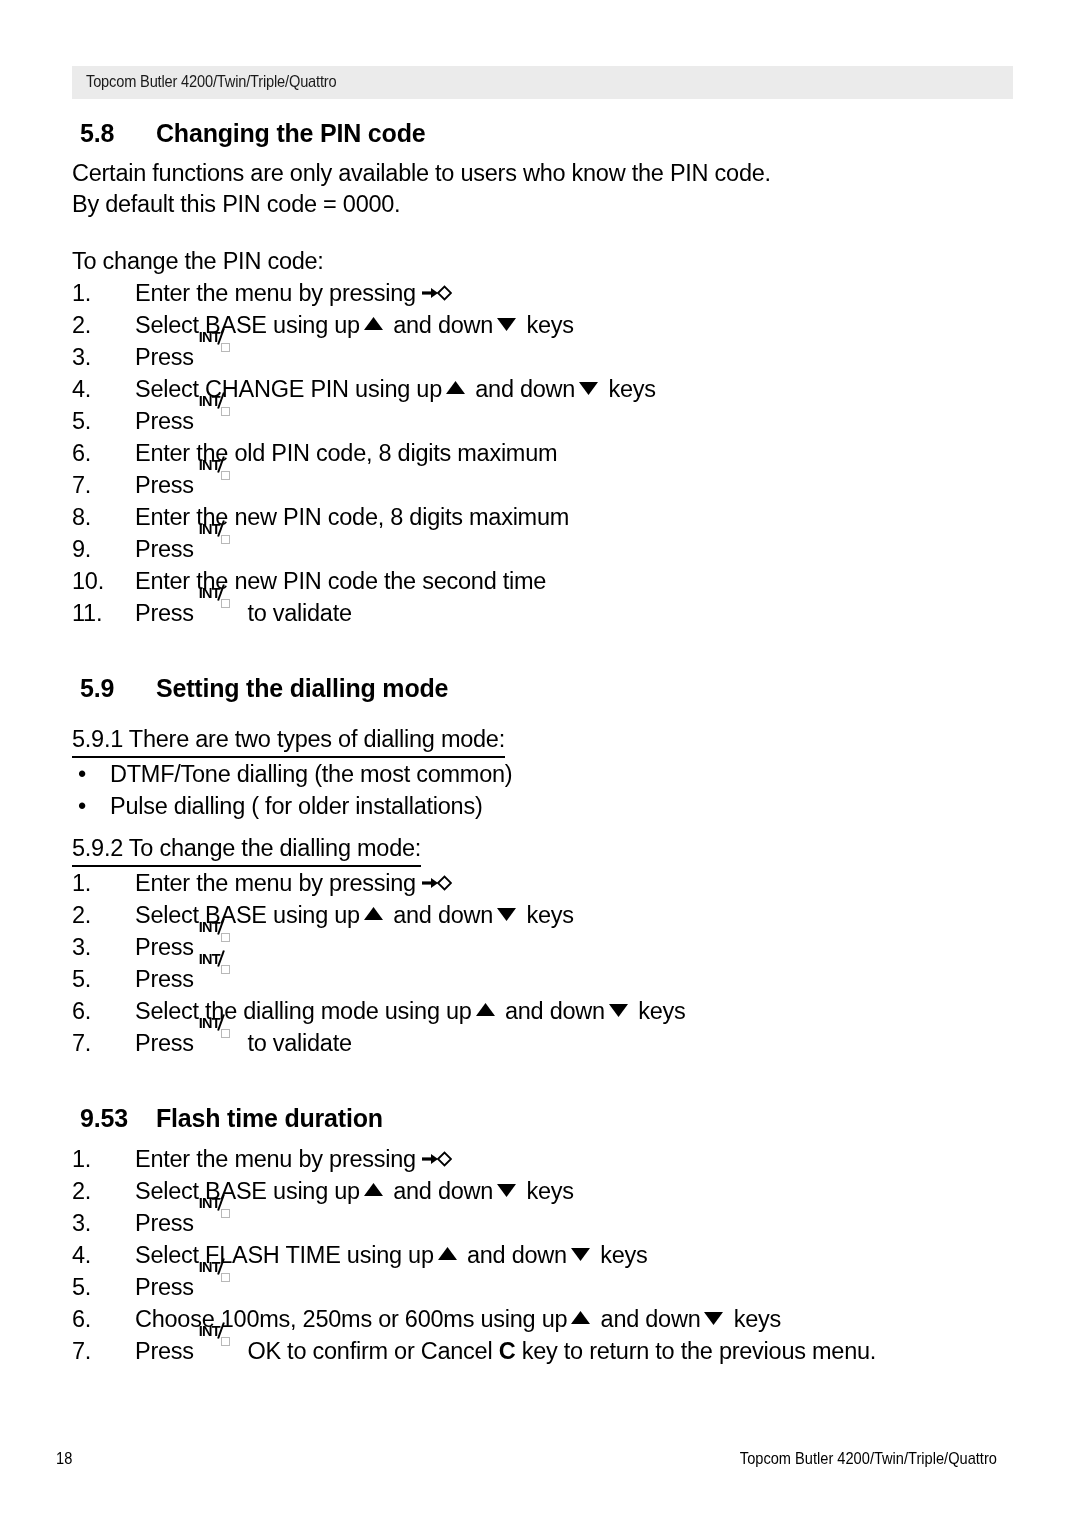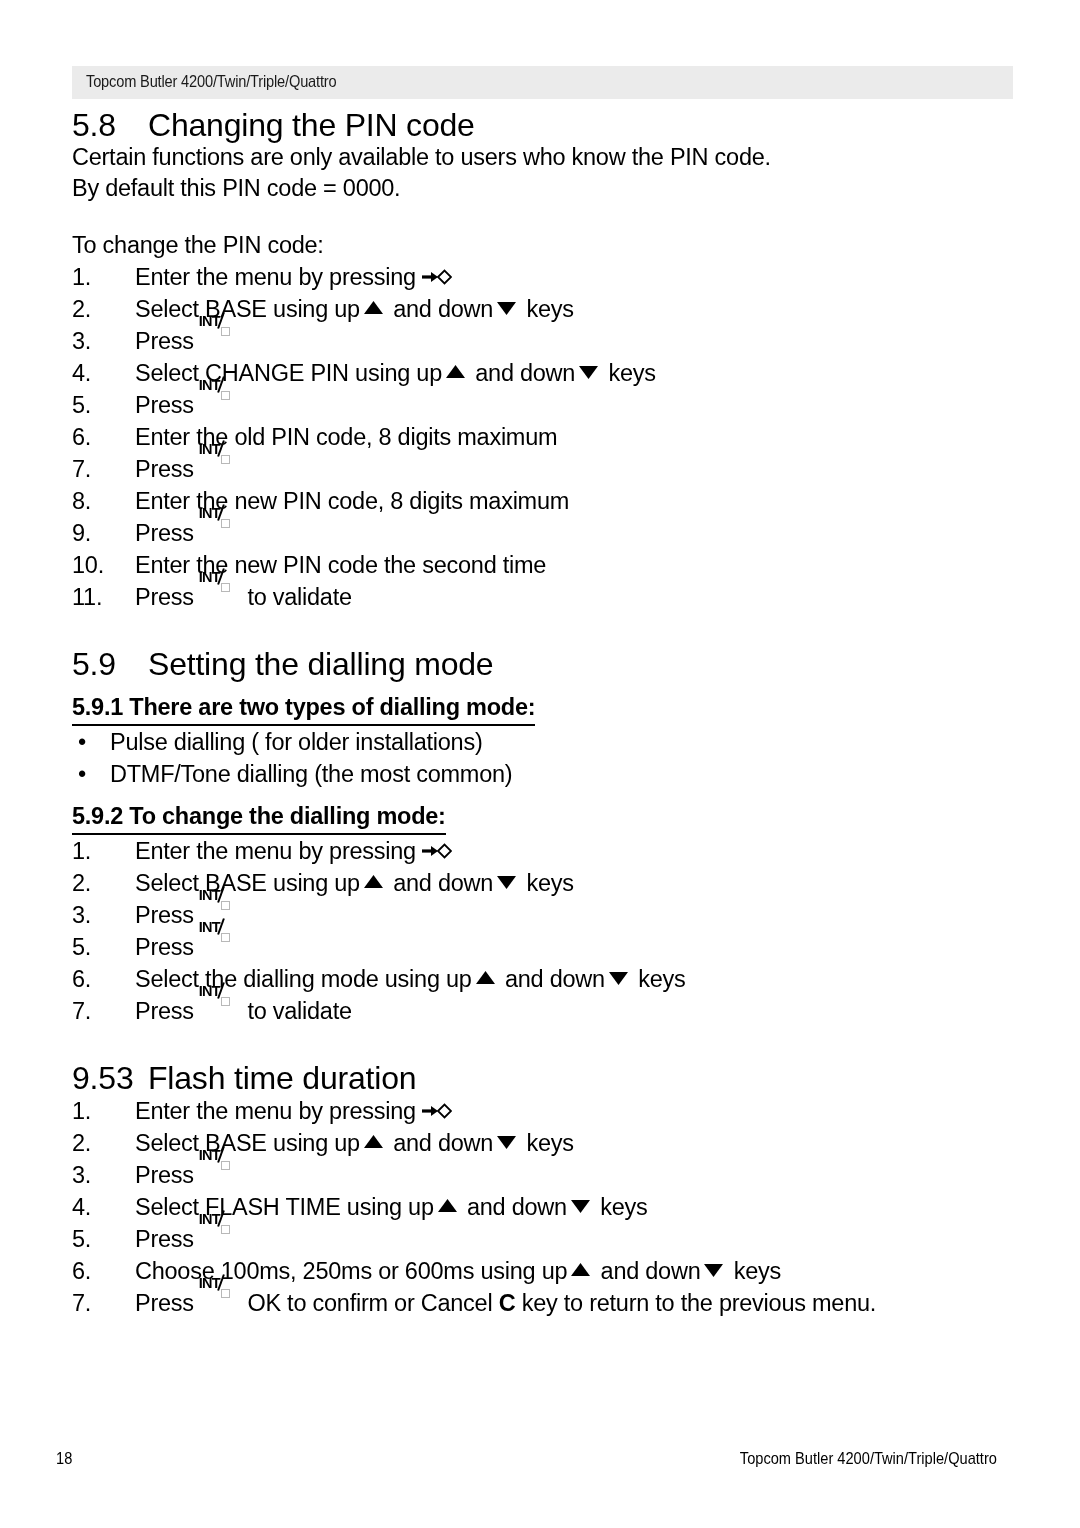--- a/index.html
+++ b/index.html
@@ -40,23 +40,23 @@
 
   
   .page {
     position: absolute;
     left: 72px;
     top: 108px;
     width: 940px;
   }
 
   h2.sec-heading {
-    margin: 0;
-    font-size: 32px;
-    font-weight: normal;
+    margin: 8px;
+    font-size: 25px;
+    font-weight: bold;
     line-height: 34px;
     letter-spacing: -0.2px;
     white-space: nowrap;
   }
   h2.sec-heading .num {
     display: inline-block;
     width: 76px;
   }
 
   p.para {
@@ -74,21 +74,20 @@
   
   .subheading {
     margin: 0;
     font-size: 23.5px;
     line-height: 32px;
     letter-spacing: -0.25px;
     white-space: nowrap;
     display: inline-block;
     border-bottom: 2px solid #000;
     padding-bottom: 1px;
-    font-weight: bold;
   }
   .subheading-wrap { margin: 0; }
 
   
   ol.steps, ul.bullets {
     margin: 0;
     padding: 0;
     list-style: none;
   }
   ol.steps > li, ul.bullets > li {
@@ -258,22 +257,22 @@
     <span class="num">5.9</span><span>Setting the dialling mode</span>
   </h2>
 
   <div class="spacer-sm"></div>
 
   <div class="subheading-wrap">
     <span class="subheading">5.9.1 There are two types of dialling mode:</span>
   </div>
 
   <ul class="bullets" id="bullets-5-9">
+      <li><span class="bullet-mark">•</span><span class="step-text">DTMF/Tone dialling (the most common)</span></li>
       <li><span class="bullet-mark">•</span><span class="step-text">Pulse dialling ( for older installations)</span></li>
-      <li><span class="bullet-mark">•</span><span class="step-text">DTMF/Tone dialling (the most common)</span></li>
     </ul>
 
   <div class="spacer-sm"></div>
 
   <div class="subheading-wrap">
     <span class="subheading">5.9.2 To change the dialling mode:</span>
   </div>
 
   <ol class="steps" id="steps-5-9">
       <li><span class="step-num">1.</span><span class="step-text">Enter the menu by pressing<span class="icon icon-menu"><svg width="30" height="20" viewBox="0 0 30 20">

